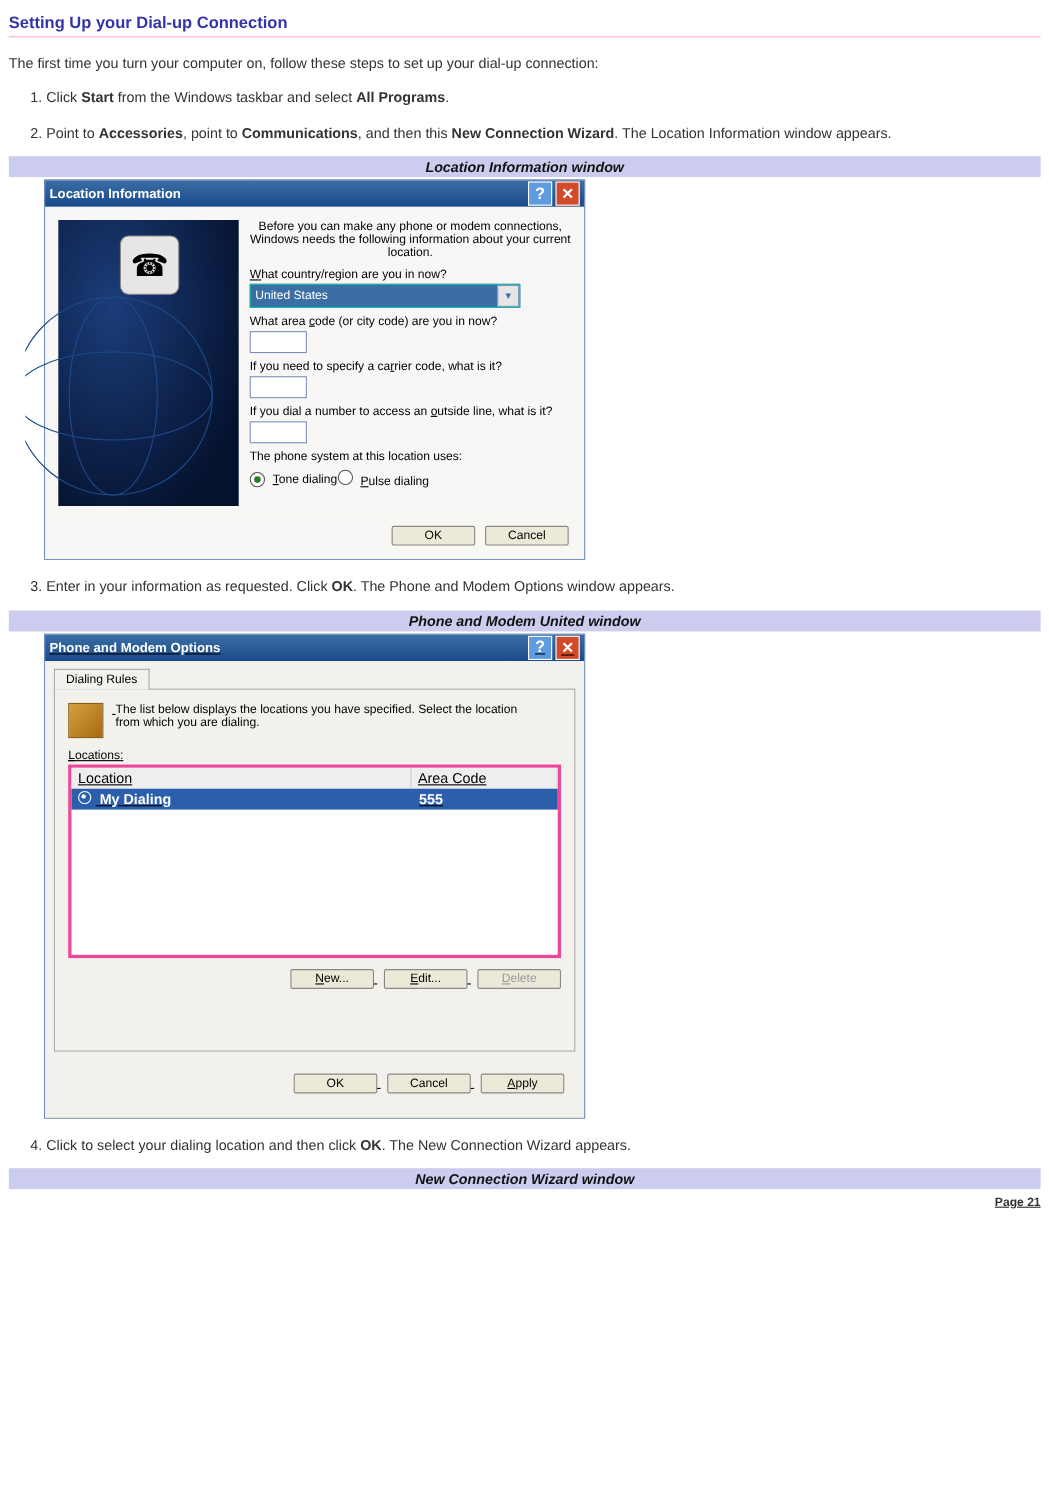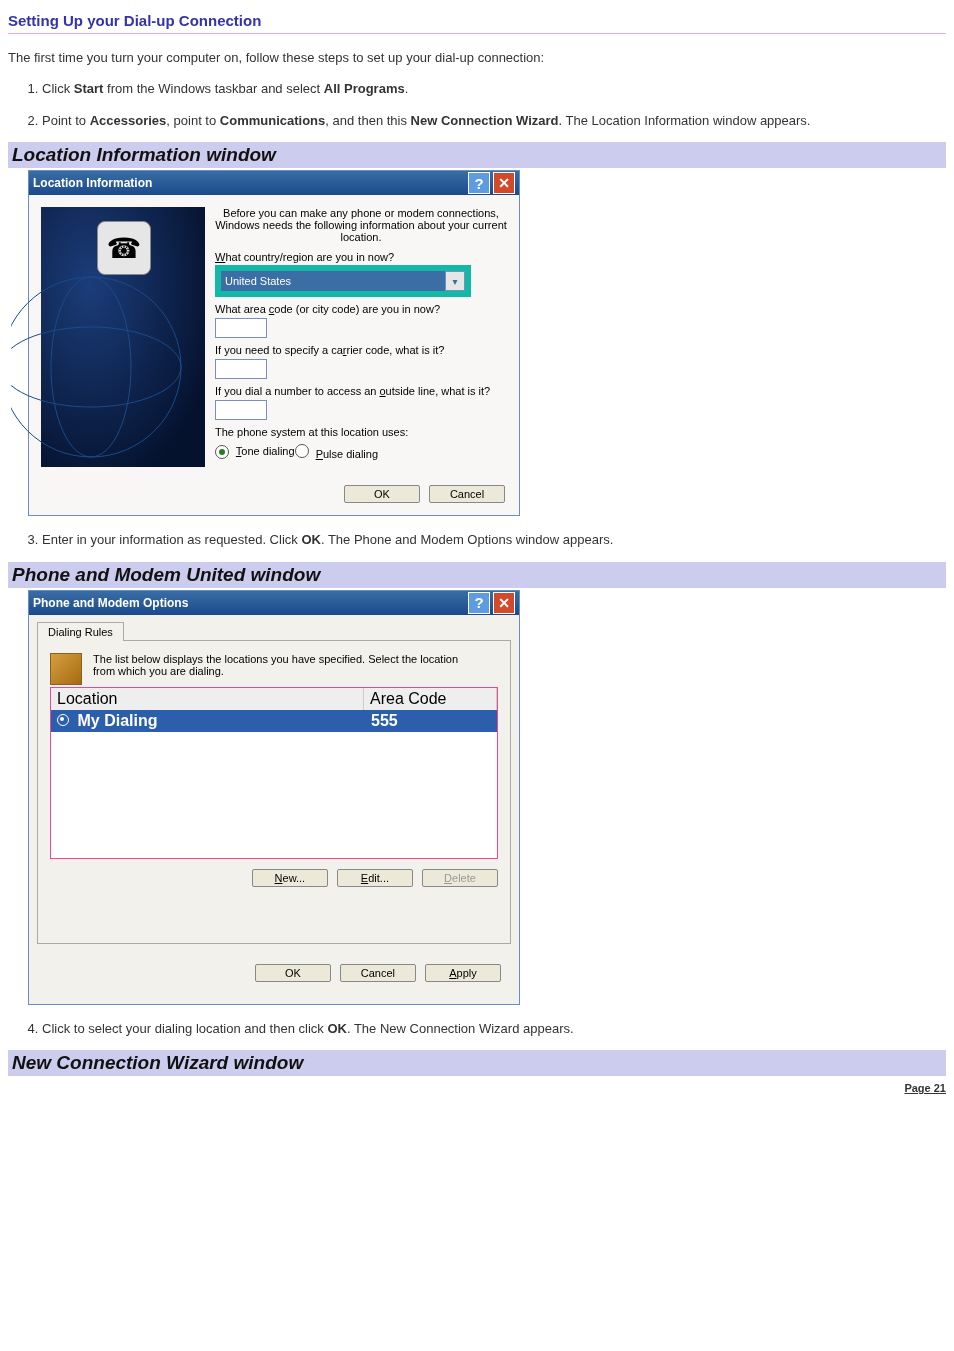--- a/index.html
+++ b/index.html
@@ -21,28 +21,29 @@
 }
 p.intro { margin: 10px 0 14px 0; font-size: 13px; }
 ol { margin: 0 0 8px 34px; padding: 0; font-size: 13px; }
 ol li { margin-bottom: 12px; line-height: 1.5; }
 b { font-weight: bold; }
 .caption-bar {
   background: #ccccee;
   color: #111;
   font-weight: bold;
   font-style: italic;
-  font-size: 19px;
+  font-size: 13px;
   padding: 2px 4px;
   margin: 4px 0 2px 0;
+  text-align: center;
 }
 .dialog {
   border: 1px solid #6b8cc0;
   background: #ece9d8;
-  margin: 0 0 14px 20px;
+  margin: 0 0 14px 32px;
   font-family: Tahoma, sans-serif;
   font-size: 11px;
   color: #000;
 }
 .titlebar {
   background: linear-gradient(to right, #3a6ea5 0%, #3a6ea5 20%, #6fa1e0 50%, #3a6ea5 100%);
   background: linear-gradient(to bottom, #3a6ea5, #1b4a8b);
   height: 24px;
   display: flex;
   align-items: center;
@@ -71,21 +72,21 @@
 }
 .globe-lines {
   position: absolute; left: -30px; top: 60px; width: 200px; height: 200px;
 }
 .dlg1-right { flex: 1; font-size: 11px; }
 .dlg1-right .txt { margin-bottom: 8px; text-align: center; }
 .field-label { margin-top: 6px; }
 .underline { text-decoration: underline; }
 .dropdown {
   display: flex; align-items: center; margin-top: 2px;
-  border: 6px solid #14b8a6; background: #3a6ea5; color: #fff;
+  border: 1px solid #14b8a6; background: #3a6ea5; color: #fff;
   height: 20px; width: 240px; font-size: 11px; padding-left: 4px;
   position: relative;
 }
 .dropdown .dd-arrow {
   position: absolute; right: 0; top: 0; height: 18px; width: 18px;
   background: #e6e6e6; border: 1px solid #7a8fb8; color: #3a6ea5;
   display: flex; align-items: center; justify-content: center; font-size: 10px;
 }
 .small-input {
   border: 1px solid #7a8fb8; background: #fff; height: 18px; width: 50px;
@@ -117,22 +118,22 @@
   border: 1px solid #aaa; padding: 12px 12px 56px 12px; background: #f3f1ec;
 }
 .pm-icon {
   width: 30px; height: 30px; display: inline-block; vertical-align: top;
   background: linear-gradient(135deg, #d4a040, #a86a10); border: 1px solid #886020;
   margin-right: 8px;
 }
 .pm-desc { display: inline-block; width: 370px; vertical-align: top; font-size: 11px; }
 .loc-label { margin-top: 10px; font-size: 11px; }
 .loc-table {
-  border: 1px solid #ec4899; background: #fff; margin-top: 2px; height: 170px;
-  font-size: 16px;
+  border: 3px solid #ec4899; background: #fff; margin-top: 2px; height: 170px;
+  font-size: 13px;
 }
 .loc-head { display: flex; background: #eee; }
 .loc-head .cell { border-right: 1px solid #ccc; padding: 2px 6px; }
 .c1 { flex: 1; }
 .c2 { width: 120px; }
 .loc-row { display: flex; background: #2b5fab; color: #fff; }
 .loc-row .cell { padding: 2px 6px; }
 .loc-dot {
   display: inline-block; width: 10px; height: 10px; border: 1px solid #fff;
   border-radius: 50%; margin-right: 4px; position: relative;
@@ -221,32 +222,35 @@
 </div>
 
 <ol start="3">
   <li>
     <span>Enter in your information as requested. Click </span><b>OK</b><span>. The Phone and Modem Options window appears.</span>
   </li>
 </ol>
 
 <div class="caption-bar">Phone and Modem United window</div>
 
-<div class="dialog" style="width:490px;">
+<div class="dialog" style="width:490px;text-decoration:underline;">
   <div class="titlebar">
     <span class="title">Phone and Modem Options</span>
     <span class="winbtn helpbtn">?</span>
     <span class="winbtn closebtn">✕</span>
   </div>
   <div class="dlg2-body">
     <span class="tab">Dialing Rules</span>
     <div class="tab-panel">
       <div>
         <span class="pm-icon"></span>
         <span class="pm-desc">The list below displays the locations you have specified. Select the location from which you are dialing.</span>
+      </div>
+      <div class="loc-label">
+        <span class="underline">L</span><span>ocations:</span>
       </div>
       <div class="loc-table">
         <div class="loc-head">
           <span class="cell c1">Location</span>
           <span class="cell c2">Area Code</span>
         </div>
         <div class="loc-row">
           <span class="cell c1">
             <span class="loc-dot"></span>
             <b>My Dialing</b>

